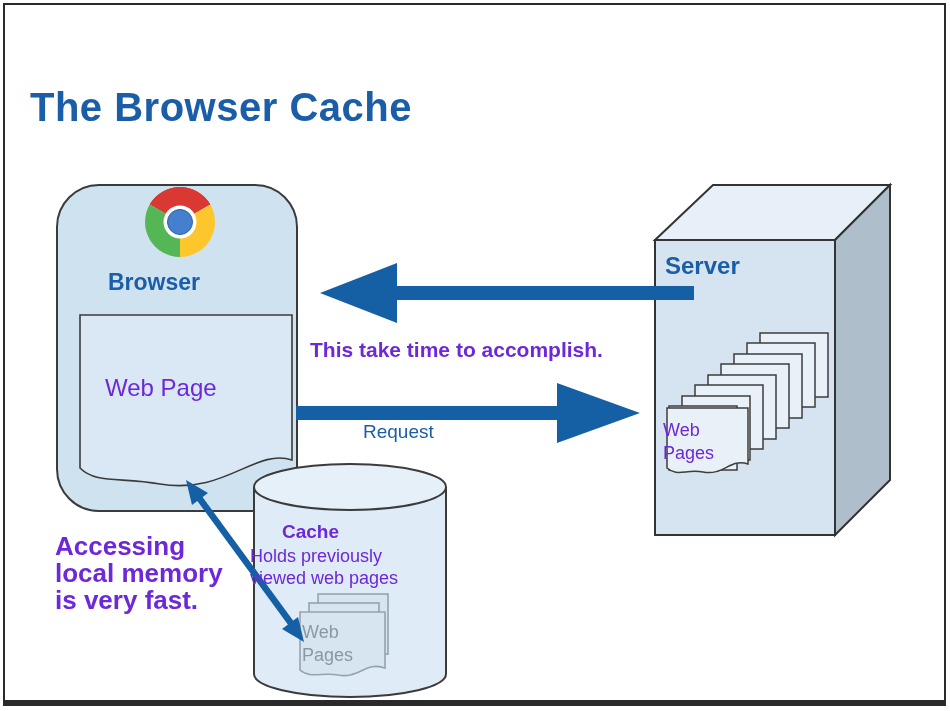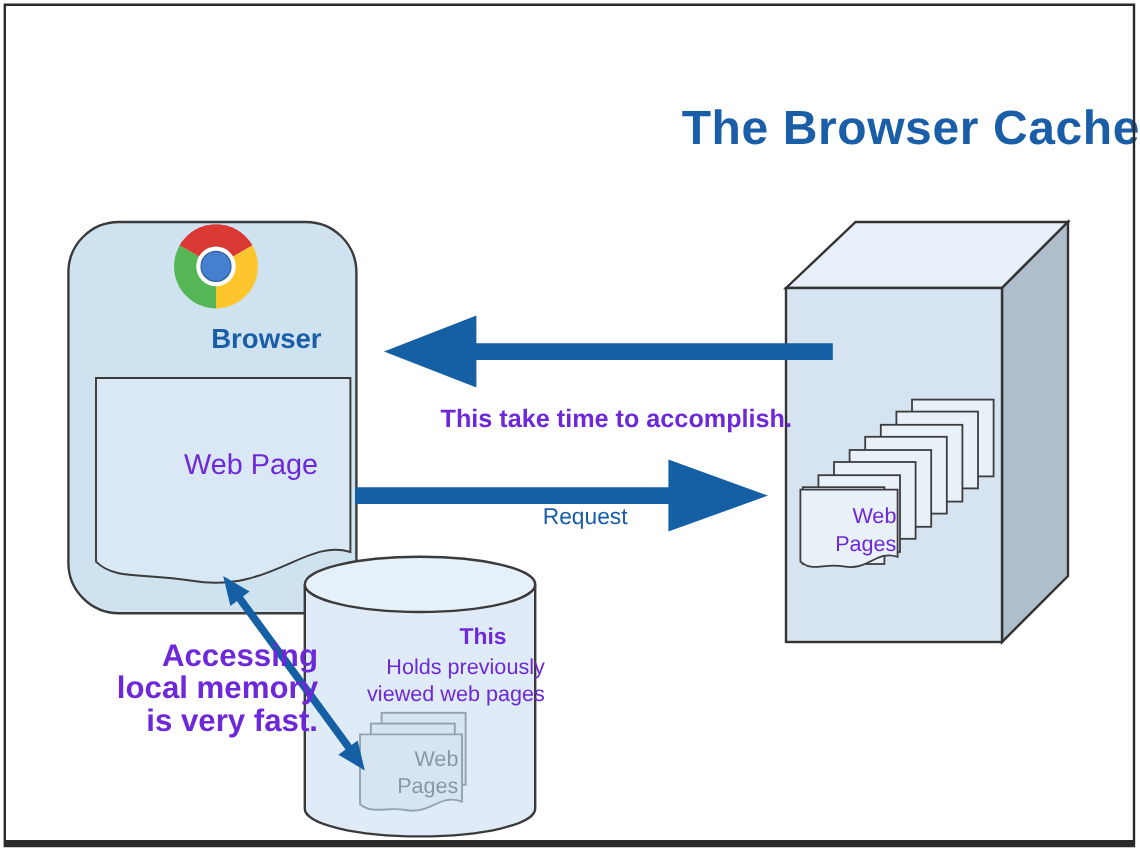--- a/index.html
+++ b/index.html
@@ -5,21 +5,21 @@
   html,body{margin:0;padding:0;background:#ffffff;}
   .canvas{
     position:relative;width:950px;height:711px;background:#ffffff;
     overflow:hidden;font-family:"Liberation Sans",sans-serif;
   }
   .frame{
     position:absolute;left:3px;top:3px;right:4px;bottom:5px;
     border:2px solid #2a2a2a;border-bottom-width:6px;pointer-events:none;
   }
   svg.layer{position:absolute;left:0;top:0;}
-  .txt{position:absolute;text-align:right;white-space:pre-line;}
+  .txt{position:absolute;text-align:left;white-space:pre-line;}
   .title{font-size:40px;font-weight:bold;color:#1b5ea8;letter-spacing:0.5px;}
   .blue-label{color:#1b5ea8;}
   .bold{font-weight:bold;}
   .dark{color:#6d28d9;}
   .muted{color:#8a98a5;}
 </style>
 </head>
 <body>
 
 <div class="canvas">
@@ -78,34 +78,35 @@
       <polygon points="304,642 282,629 298,617"></polygon>
     </g>
   </svg>
 
   <div class="txt title" style="left:30px;top:85px;width:920px;">The Browser Cache</div>
 
   <div class="txt blue-label bold" style="left:108px;top:269px;width:160px;font-size:23px;">Browser</div>
 
   <div class="txt dark" style="left:105px;top:374px;width:160px;font-size:24px;">Web Page</div>
 
+  <div class="txt blue-label bold" style="left:665px;top:252px;width:160px;font-size:24px;">Server</div>
 
   <div class="txt dark" style="left:663px;top:419px;width:84px;font-size:18px;line-height:23px;">Web
 Pages</div>
 
 
   <div class="txt dark bold" style="left:310px;top:338px;width:350px;font-size:21px;">This take time to accomplish.</div>
 
   <div class="txt blue-label" style="left:363px;top:421px;width:160px;font-size:19px;">Request</div>
 
   <div class="txt dark bold" style="left:55px;top:533px;width:210px;font-size:26px;line-height:27px;">Accessing
 local memory
 is very fast.</div>
 
-  <div class="txt dark bold" style="left:282px;top:521px;width:140px;font-size:19px;">This</div>
+  <div class="txt dark bold" style="left:282px;top:521px;width:140px;font-size:19px;">Cache</div>
 
   <div class="txt dark" style="left:250px;top:545px;width:204px;font-size:18px;line-height:22px;">Holds previously
 viewed web pages</div>
 
   <div class="txt muted" style="left:302px;top:621px;width:80px;font-size:18px;line-height:23px;">Web
 Pages</div>
 
   <div class="frame"></div>
 </div>
 

